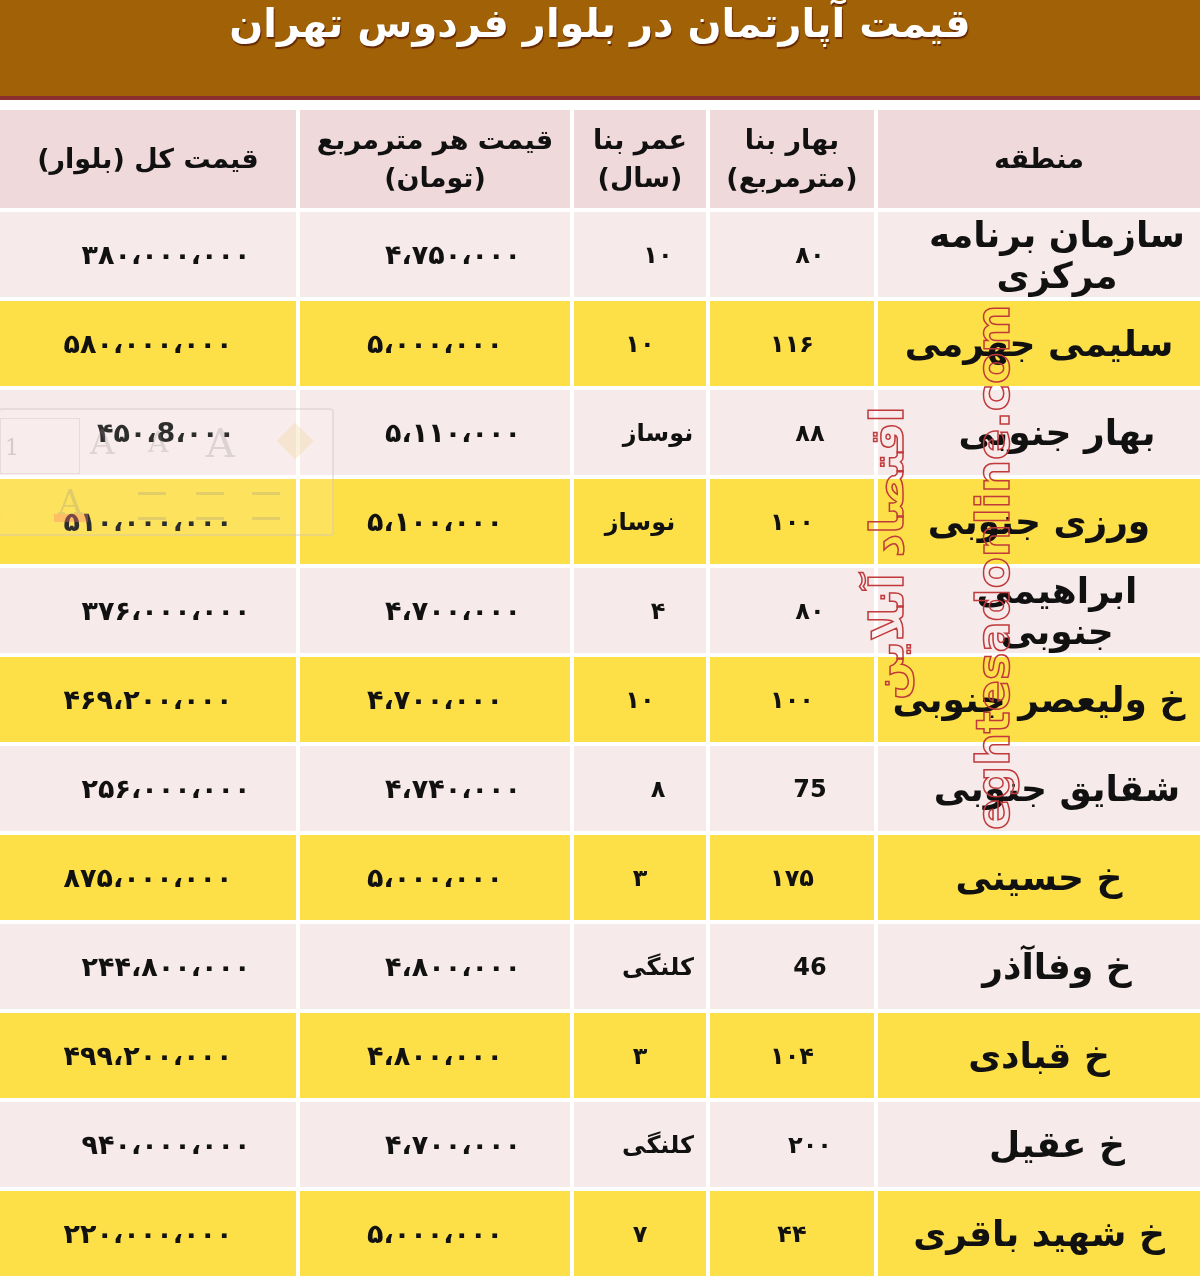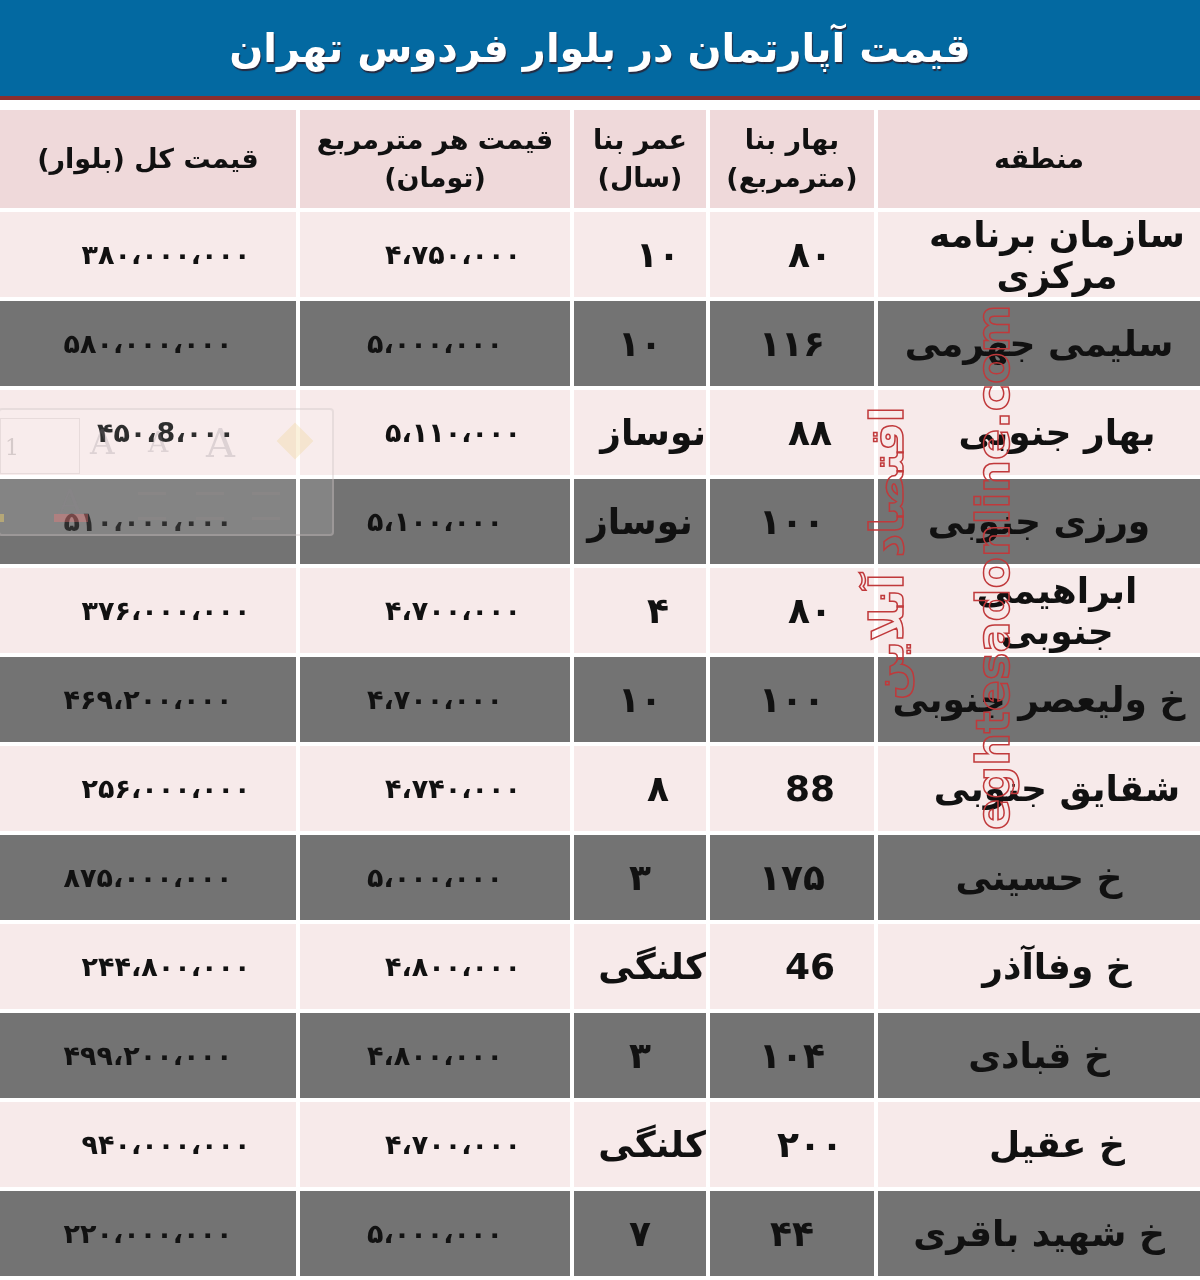--- a/index.html
+++ b/index.html
@@ -12,23 +12,23 @@
       height: 1280px;
       overflow: hidden;
       position: relative;
       font-family: "DejaVu Sans", sans-serif;
     }
     .title-bar {
       position: absolute;
       left: 0; top: 0;
       width: 1200px;
       height: 100px;
-      background: #0369a1;
+      background: #a16207;
       display: flex;
-      align-items: center;
+      align-items: flex-start;
       justify-content: center;
       border-bottom: 4px solid #8a2e2e;
       box-sizing: border-box;
     }
     .title-text {
       color: #ffffff;
       font-size: 40px;
       font-weight: bold;
       direction: rtl;
       text-shadow: 1px 2px 1px rgba(60,0,0,0.6);
@@ -55,24 +55,24 @@
       padding: 0;
     }
     th {
       background: #efd9da;
       height: 98px;
       font-size: 27px;
       line-height: 38px;
     }
     td {
       height: 85px;
-      font-size: 36px;
+      font-size: 24px;
     }
     tr.row-odd td { background: #f7eaea; padding-left: 36px; }
-    tr.row-even td { background: #737373; margin-left: 48px; }
+    tr.row-even td { background: #fde047; margin-left: 48px; }
     td.col-region { font-size: 36px; }
     td.num { letter-spacing: 6px; font-size: 27px; }
     .c-region { width: 322px; }
     .c-area   { width: 164px; }
     .c-age    { width: 132px; }
     .c-ppm    { width: 270px; }
     .c-total  { width: 296px; }
 
     .watermark {
       position: absolute;
@@ -222,21 +222,21 @@
       </tr>
       <tr class="row-even">
         <td class="col-region">خ ولیعصر جنوبی</td>
         <td>۱۰۰</td>
         <td>۱۰</td>
         <td class="num">۴،۷۰۰،۰۰۰</td>
         <td class="num">۴۶۹،۲۰۰،۰۰۰</td>
       </tr>
       <tr class="row-odd">
         <td class="col-region">شقایق جنوبی</td>
-        <td>88</td>
+        <td>75</td>
         <td>۸</td>
         <td class="num">۴،۷۴۰،۰۰۰</td>
         <td class="num">۲۵۶،۰۰۰،۰۰۰</td>
       </tr>
       <tr class="row-even">
         <td class="col-region">خ حسینی</td>
         <td>۱۷۵</td>
         <td>۳</td>
         <td class="num">۵،۰۰۰،۰۰۰</td>
         <td class="num">۸۷۵،۰۰۰،۰۰۰</td>

